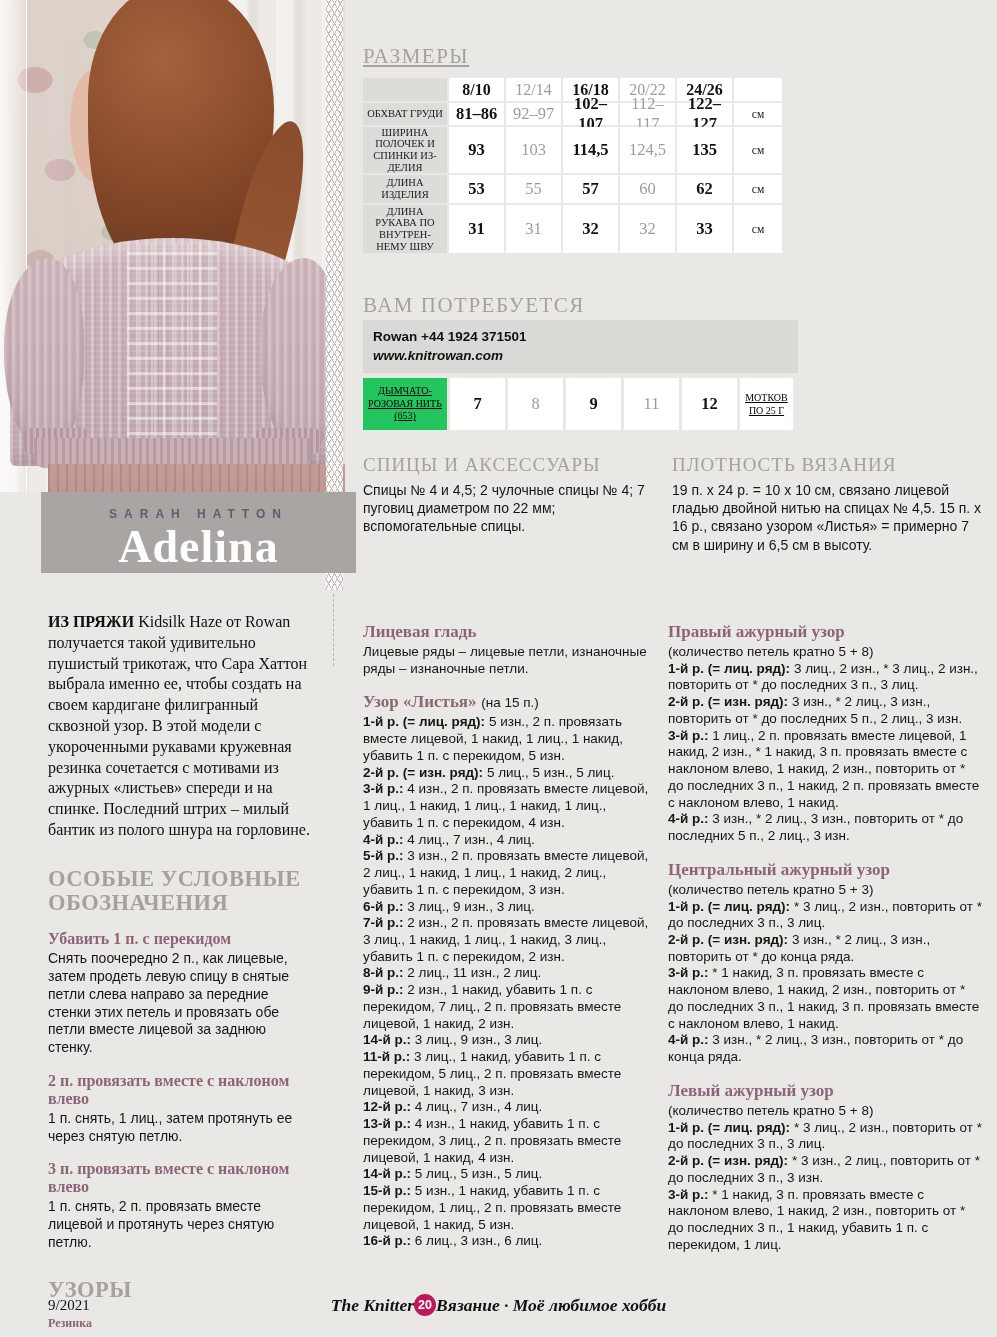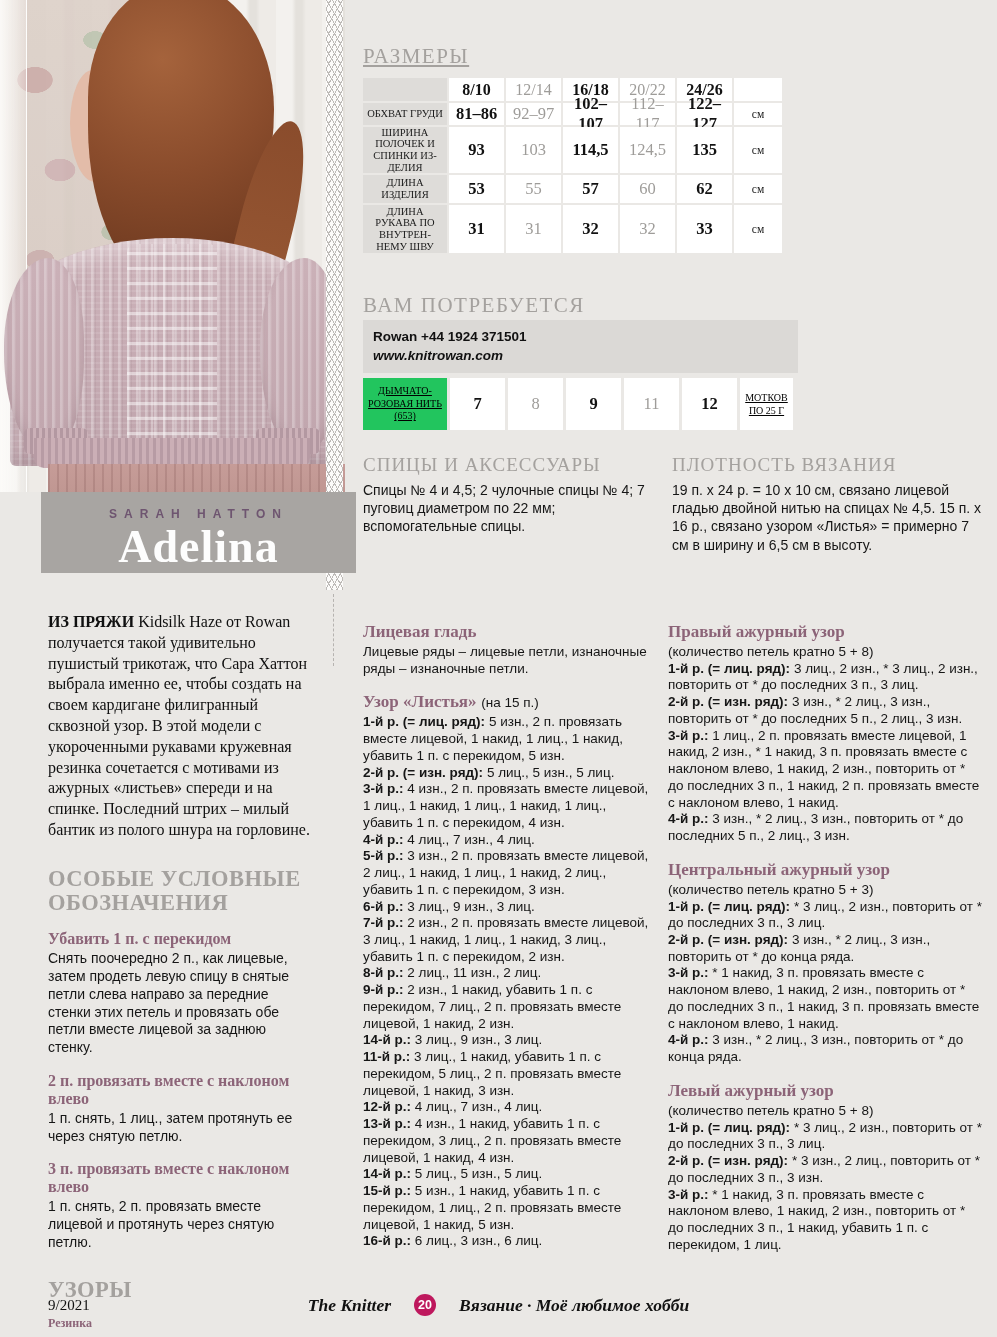--- a/index.html
+++ b/index.html
@@ -117,21 +117,21 @@
   .col-mid{position:absolute;left:363px;top:622px;width:289px;}
   .col-right{position:absolute;left:668px;top:622px;width:316px;}
   .pattern{margin:0 0 15px;}
   .pattern h3{margin:0 0 2px;font-size:17px;}
   .pattern h3 .psub{font-family:"Liberation Sans",sans-serif;font-weight:400;font-size:13.5px;color:#161616;letter-spacing:0;}
   .pattern p{margin:0;font-size:13.5px;line-height:1.24;color:#161616;}
   .rw{margin:0;font-size:13.5px;line-height:1.24;color:#161616;}
 
   
   .footer-issue{position:absolute;left:48px;top:1297px;font:400 15px "Liberation Serif",serif;color:#111;}
-  .footer-center{position:absolute;left:0;right:0;top:1294px;display:flex;justify-content:center;align-items:center;gap:23px;}
+  .footer-center{position:absolute;left:0;right:0;top:1294px;display:flex;justify-content:center;align-items:center;gap:0;}
   .brand,.magazine{font:italic 700 17.5px "Liberation Serif",serif;color:#111;}
   .badge{width:22px;height:22px;border-radius:50%;background:#be185d;color:#fff;
     font:700 12.5px "Liberation Sans",sans-serif;display:flex;align-items:center;justify-content:center;}
 </style>
 </head>
 <body>
 
 <div class="page">
 
   <div class="photo">

